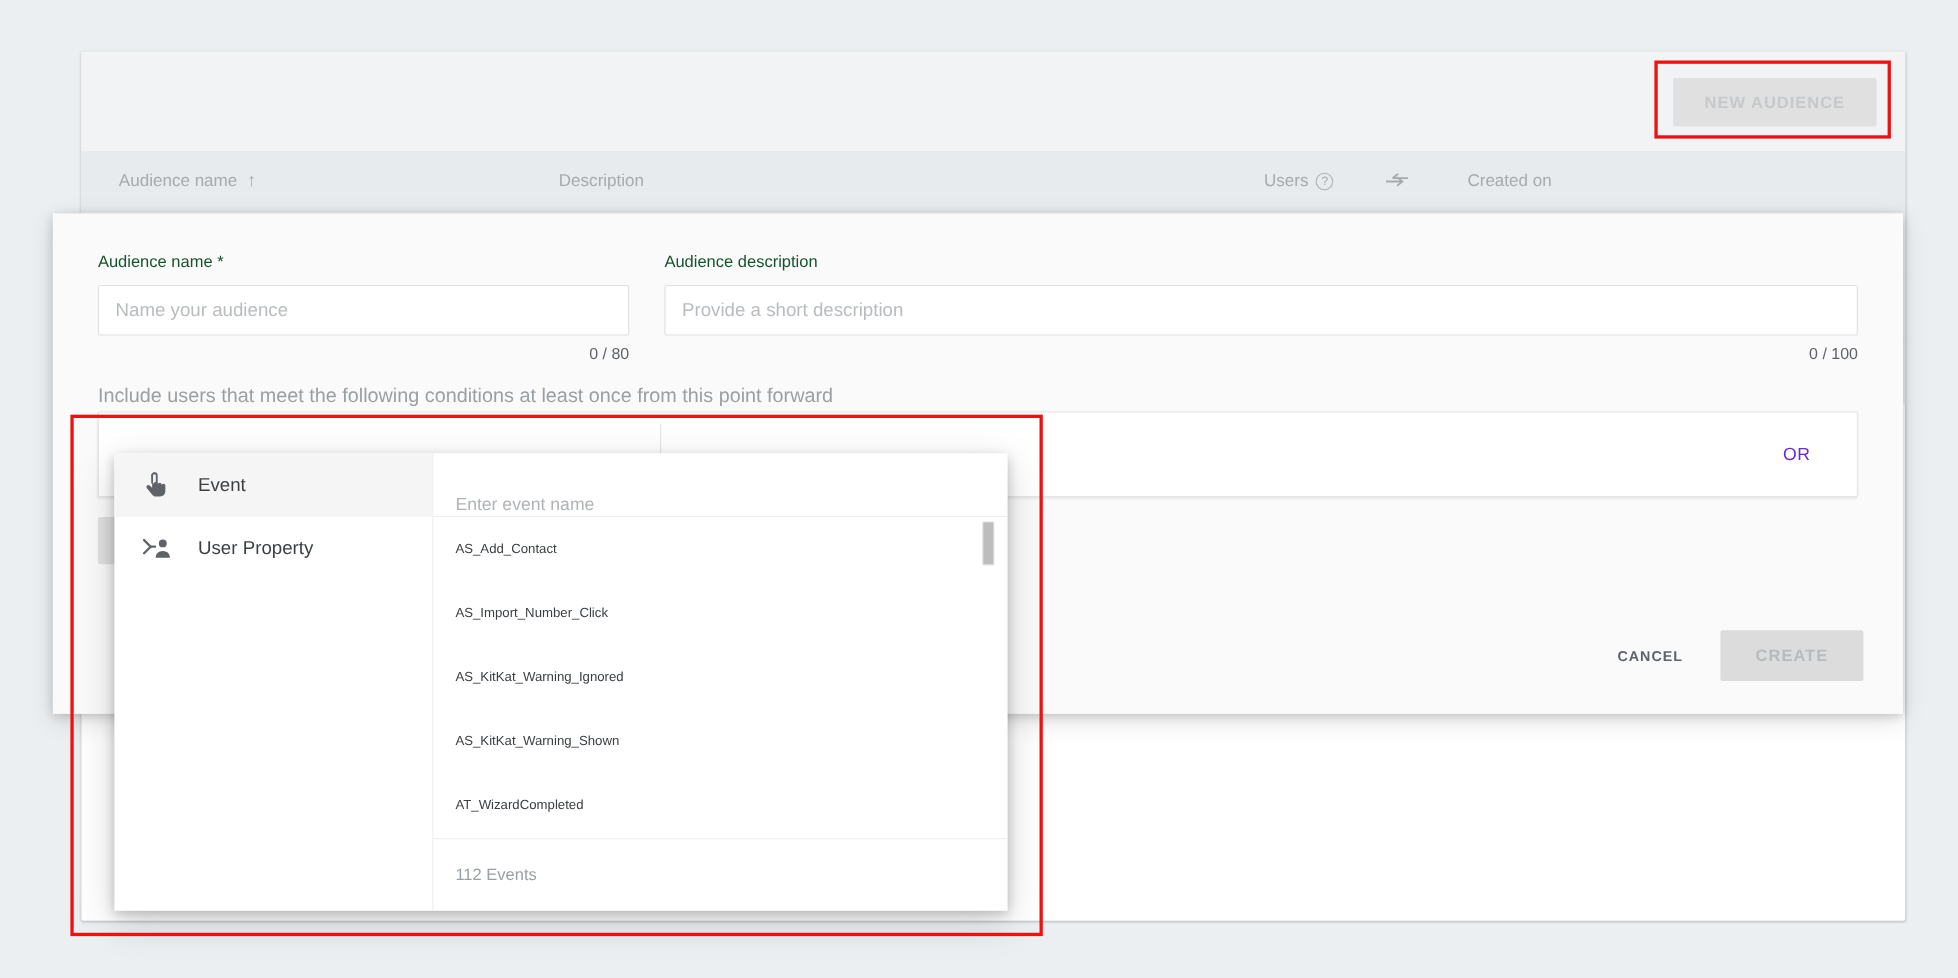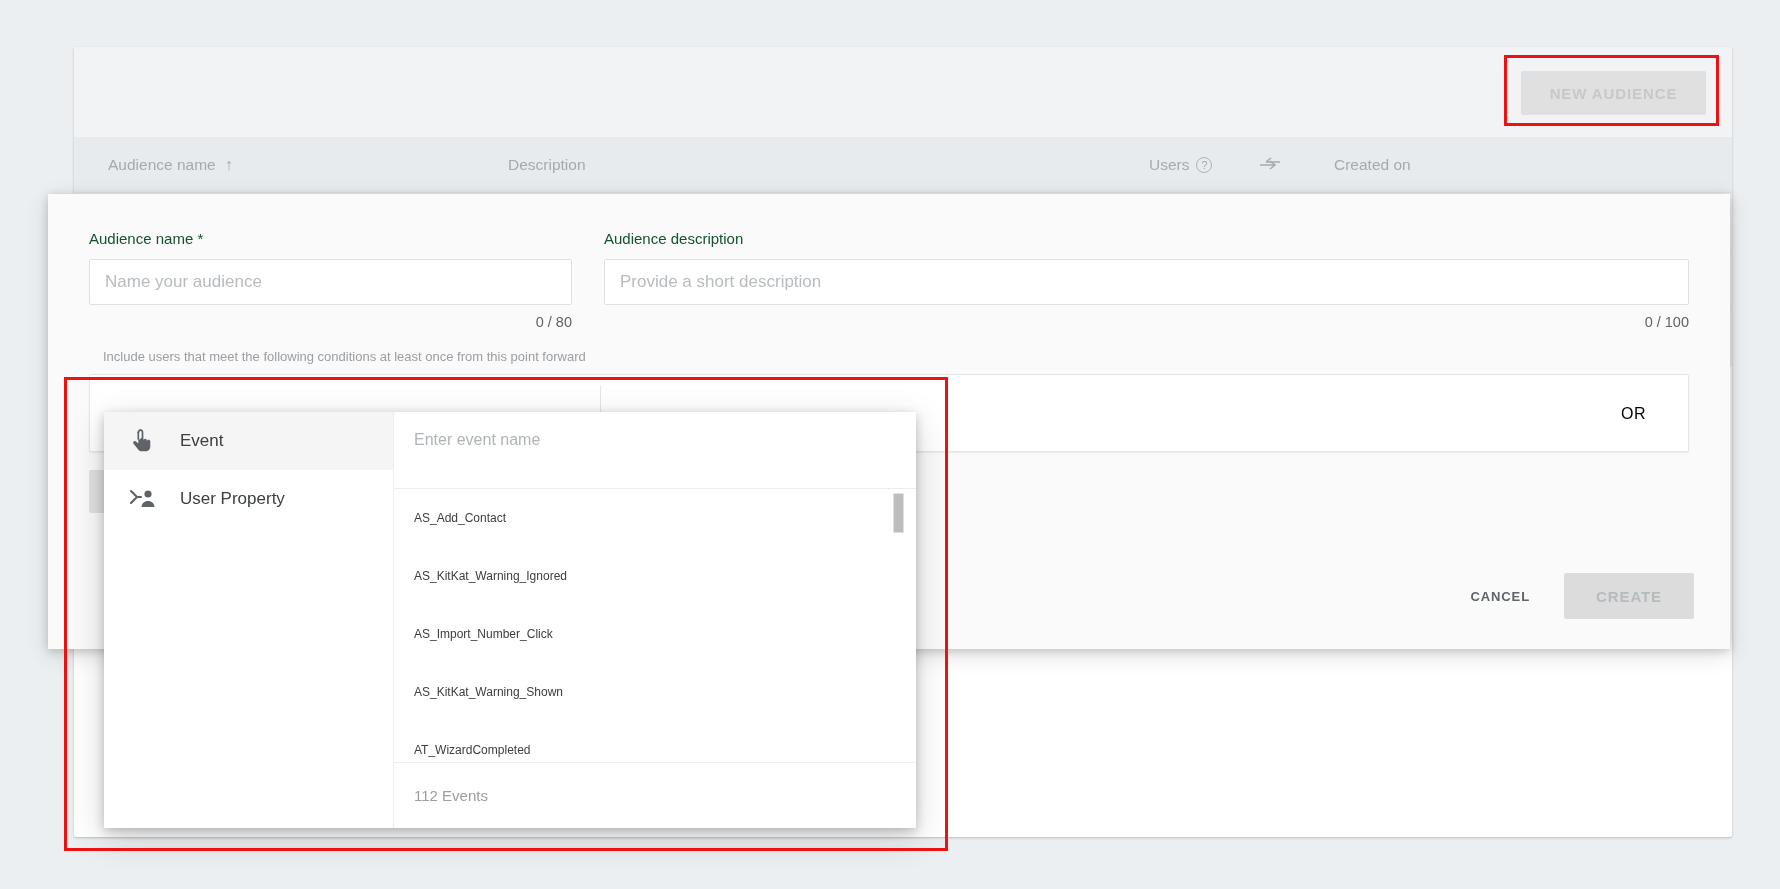--- a/index.html
+++ b/index.html
@@ -108,36 +108,36 @@
   .text-input::placeholder { color: #b8bcbf; }
   .in-name { left: 41px; top: 65px; width: 483px; }
   .in-desc { left: 556px; top: 65px; width: 1085px; }
   .counter {
     position: absolute; font-size: 14.5px; color: #5f6368;
     white-space: nowrap;
   }
   .cnt-name { left: 440px; top: 120px; width: 84px; text-align: right; }
   .cnt-desc { left: 1545px; top: 120px; width: 96px; text-align: right; }
   .include-note {
-    position: absolute; left: 55px; top: 155px;
-    font-size: 13px; color: #9a9fa3; white-space: nowrap;
+    position: absolute; left: 41px; top: 155px;
+    font-size: 18px; color: #9a9fa3; white-space: nowrap;
   }
   .cond-card {
     position: absolute; left: 41px; top: 180px; width: 1600px; height: 78px;
     background: #fff; border: 1px solid #e6e6e6; border-radius: 2px;
     box-shadow: 0 1px 2px rgba(0,0,0,.07);
   }
   .cond-divider {
     position: absolute; left: 510px; top: 10px; width: 1px; height: 58px;
     background: #e6e6e6;
   }
   .cond-or {
     position: absolute; right: 42px; top: 0; height: 78px;
     display: flex; align-items: center;
-    font-size: 16px; color: #000000; letter-spacing: .5px;
+    font-size: 16px; color: #6d28d9; letter-spacing: .5px;
   }
   .add-cond-btn {
     position: absolute; left: 41px; top: 276px;
     width: 47px; height: 43px; background: #e0e0e0; border-radius: 2px;
   }
   .form-actions {
     position: absolute; right: 36px; bottom: 30px;
     display: flex; align-items: center; gap: 28px;
   }
   .btn-cancel {
@@ -166,21 +166,21 @@
     height: 58px; display: flex; align-items: center;
     padding-left: 26px; gap: 24px;
     font-size: 17px; color: #3c4043; cursor: pointer;
   }
   .pick-item.active { background: #f5f5f5; }
   .pick-icon { width: 26px; height: 26px; display: flex; align-items: center; justify-content: center; color: #5f6368; }
 
   .picker-right { flex: 1; display: flex; flex-direction: column; position: relative; }
   .event-search {
     height: 58px; border-bottom: 1px solid #eee;
-    display: flex; align-items: flex-start; padding: 0 20px; margin-top: 19px;
+    display: flex; align-items: flex-end; padding: 0 20px;
   }
   .event-search input {
     border: none; outline: none; width: 100%;
     font-size: 16px; color: #3c4043;
     font-family: "Liberation Sans", sans-serif; background: transparent;
   }
   .event-search input::placeholder { color: #b0b4b7; }
   .event-list { flex: 1; position: relative; overflow: hidden; }
   .event-item {
     height: 58px; display: flex; align-items: center;
@@ -333,22 +333,22 @@
         <span>User Property</span>
       </div>
     </div>
 
     <div class="picker-right">
       <div class="event-search">
         <input value="" placeholder="Enter event name" style="">
       </div>
       <div class="event-list">
         <div class="event-item">AS_Add_Contact</div>
+        <div class="event-item">AS_Import_Number_Click</div>
         <div class="event-item">AS_KitKat_Warning_Ignored</div>
-        <div class="event-item">AS_Import_Number_Click</div>
         <div class="event-item">AS_KitKat_Warning_Shown</div>
         <div class="event-item">AT_WizardCompleted</div>
         <div class="event-scroll-track">
           <div class="event-scroll-thumb"></div>
         </div>
       </div>
       <div class="event-footer">112 Events</div>
     </div>
   </div>
 

